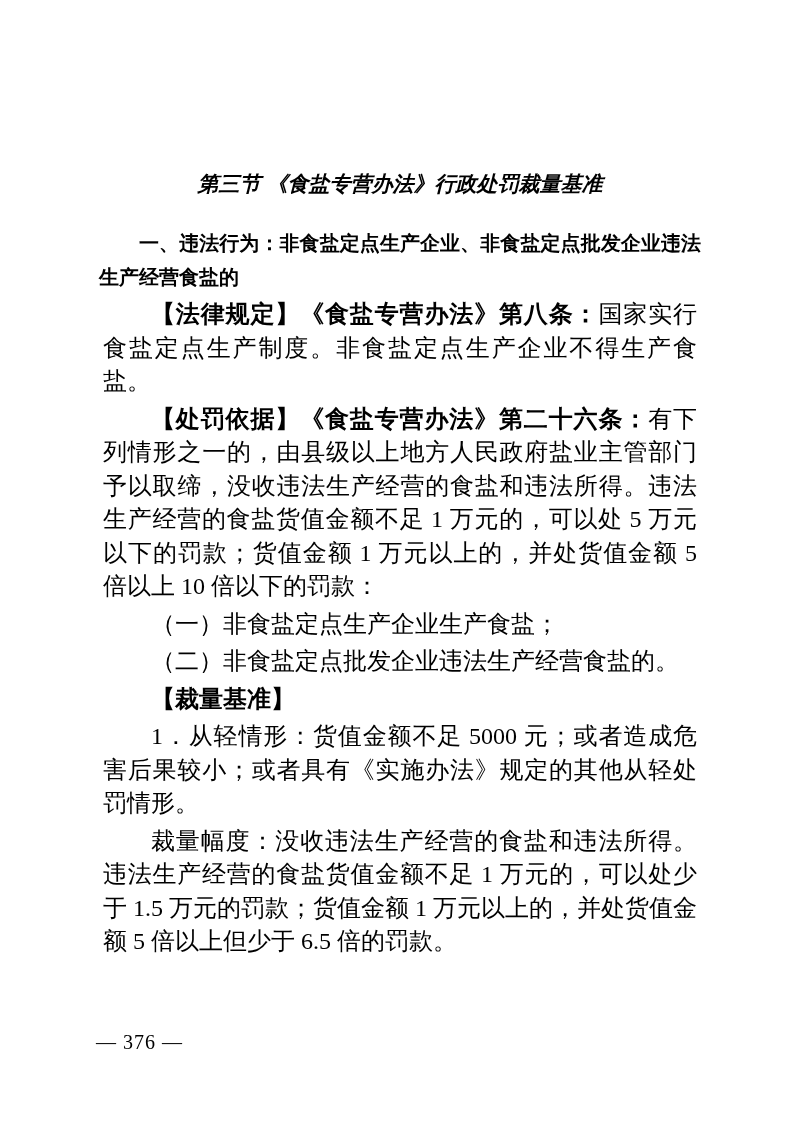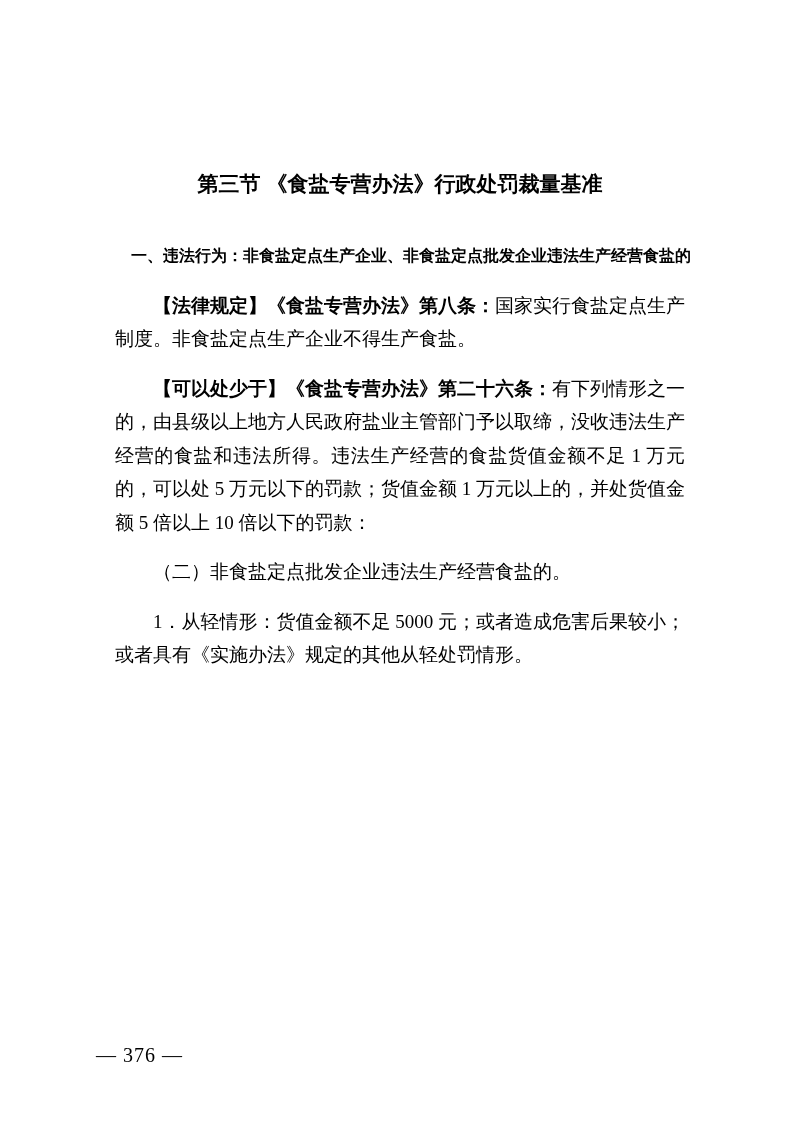--- a/index.html
+++ b/index.html
@@ -22,70 +22,73 @@
     top: 0;
     width: 602px;
   }
   .doc-title {
     margin: 172px 0 0 0;
     text-align: center;
     font-family: "Liberation Sans", "DejaVu Sans", sans-serif;
     font-weight: bold;
     font-size: 21px;
     line-height: 24px;
+    font-style: italic;
   }
   .heading {
-    margin: 43px 0 0 0;
+    margin: 31px 0 0 0;
     font-family: "Liberation Sans", "DejaVu Sans", sans-serif;
     font-weight: bold;
-    font-size: 16px;
+    font-size: 20px;
     line-height: 33.5px;
     text-indent: 2em;
     text-align: justify;
   }
   p.body-para {
-    margin: 16px;
-    font-size: 19px;
+    margin: 4px;
+    font-size: 24px;
     line-height: 33.5px;
     text-indent: 2em;
     text-align: justify;
   }
   p.body-para .lead {
     font-weight: bold;
   }
   .footer {
     position: absolute;
     left: 96px;
     top: 1030px;
     font-size: 20px;
     line-height: 24px;
     letter-spacing: 1px;
-    margin-top: 13px;
   }
 </style>
 </head>
 <body>
 
 <div class="page">
   <div class="content">
 
     <h1 class="doc-title">第三节 《食盐专营办法》行政处罚裁量基准</h1>
 
     <h2 class="heading">一、违法行为：非食盐定点生产企业、非食盐定点批发企业违法生产经营食盐的</h2>
 
     <p class="body-para"><span class="lead">【法律规定】《食盐专营办法》第八条：</span><span>国家实行食盐定点生产制度。非食盐定点生产企业不得生产食盐。</span></p>
 
 
-    <p class="body-para"><span class="lead">【可以处少于】《食盐专营办法》第二十六条：</span><span>有下列情形之一的，由县级以上地方人民政府盐业主管部门予以取缔，没收违法生产经营的食盐和违法所得。违法生产经营的食盐货值金额不足 1 万元的，可以处 5 万元以下的罚款；货值金额 1 万元以上的，并处货值金额 5 倍以上 10 倍以下的罚款：</span></p>
+    <p class="body-para"><span class="lead">【处罚依据】《食盐专营办法》第二十六条：</span><span>有下列情形之一的，由县级以上地方人民政府盐业主管部门予以取缔，没收违法生产经营的食盐和违法所得。违法生产经营的食盐货值金额不足 1 万元的，可以处 5 万元以下的罚款；货值金额 1 万元以上的，并处货值金额 5 倍以上 10 倍以下的罚款：</span></p>
 
+    <p class="body-para"><span class="lead"></span><span>（一）非食盐定点生产企业生产食盐；</span></p>
 
     <p class="body-para"><span class="lead"></span><span>（二）非食盐定点批发企业违法生产经营食盐的。</span></p>
 
+    <p class="body-para"><span class="lead">【裁量基准】</span><span></span></p>
 
     <p class="body-para"><span class="lead"></span><span>1．从轻情形：货值金额不足 5000 元；或者造成危害后果较小；或者具有《实施办法》规定的其他从轻处罚情形。</span></p>
 
+    <p class="body-para"><span class="lead"></span><span>裁量幅度：没收违法生产经营的食盐和违法所得。违法生产经营的食盐货值金额不足 1 万元的，可以处少于 1.5 万元的罚款；货值金额 1 万元以上的，并处货值金额 5 倍以上但少于 6.5 倍的罚款。</span></p>
 
 
 
   </div>
 
   <div class="footer">— 376 —</div>
 </div>
 
 </body></html>

